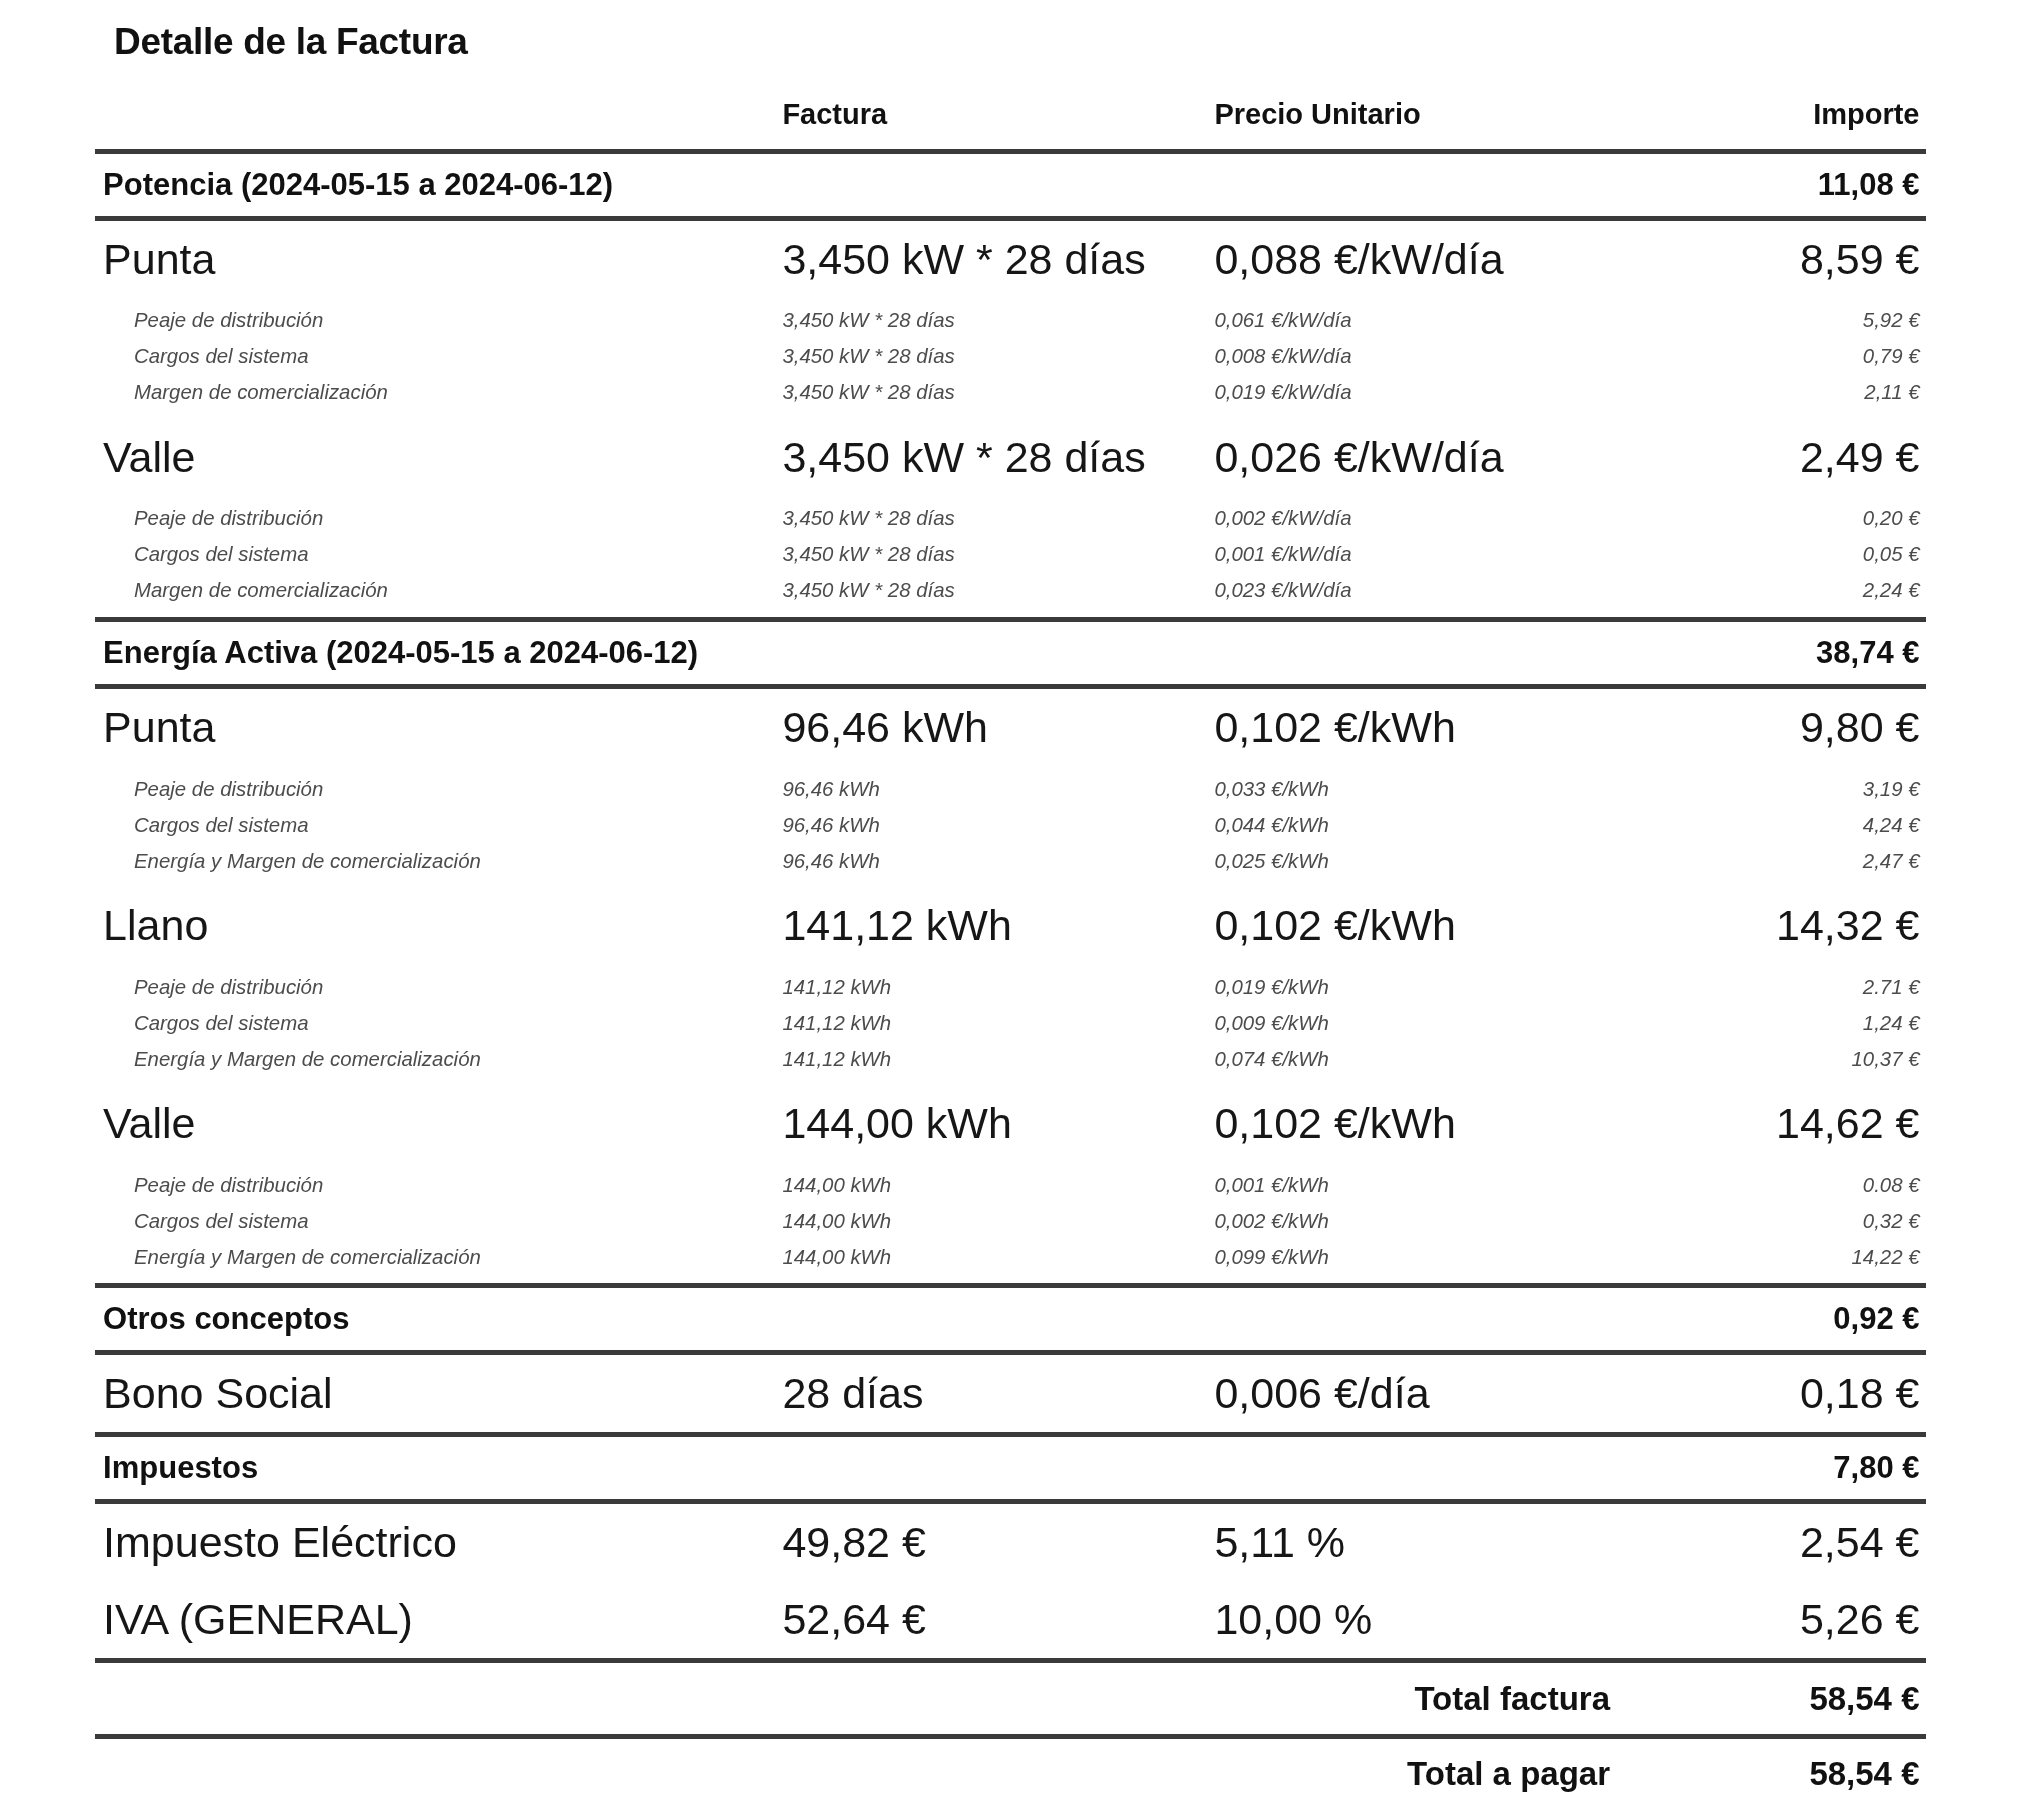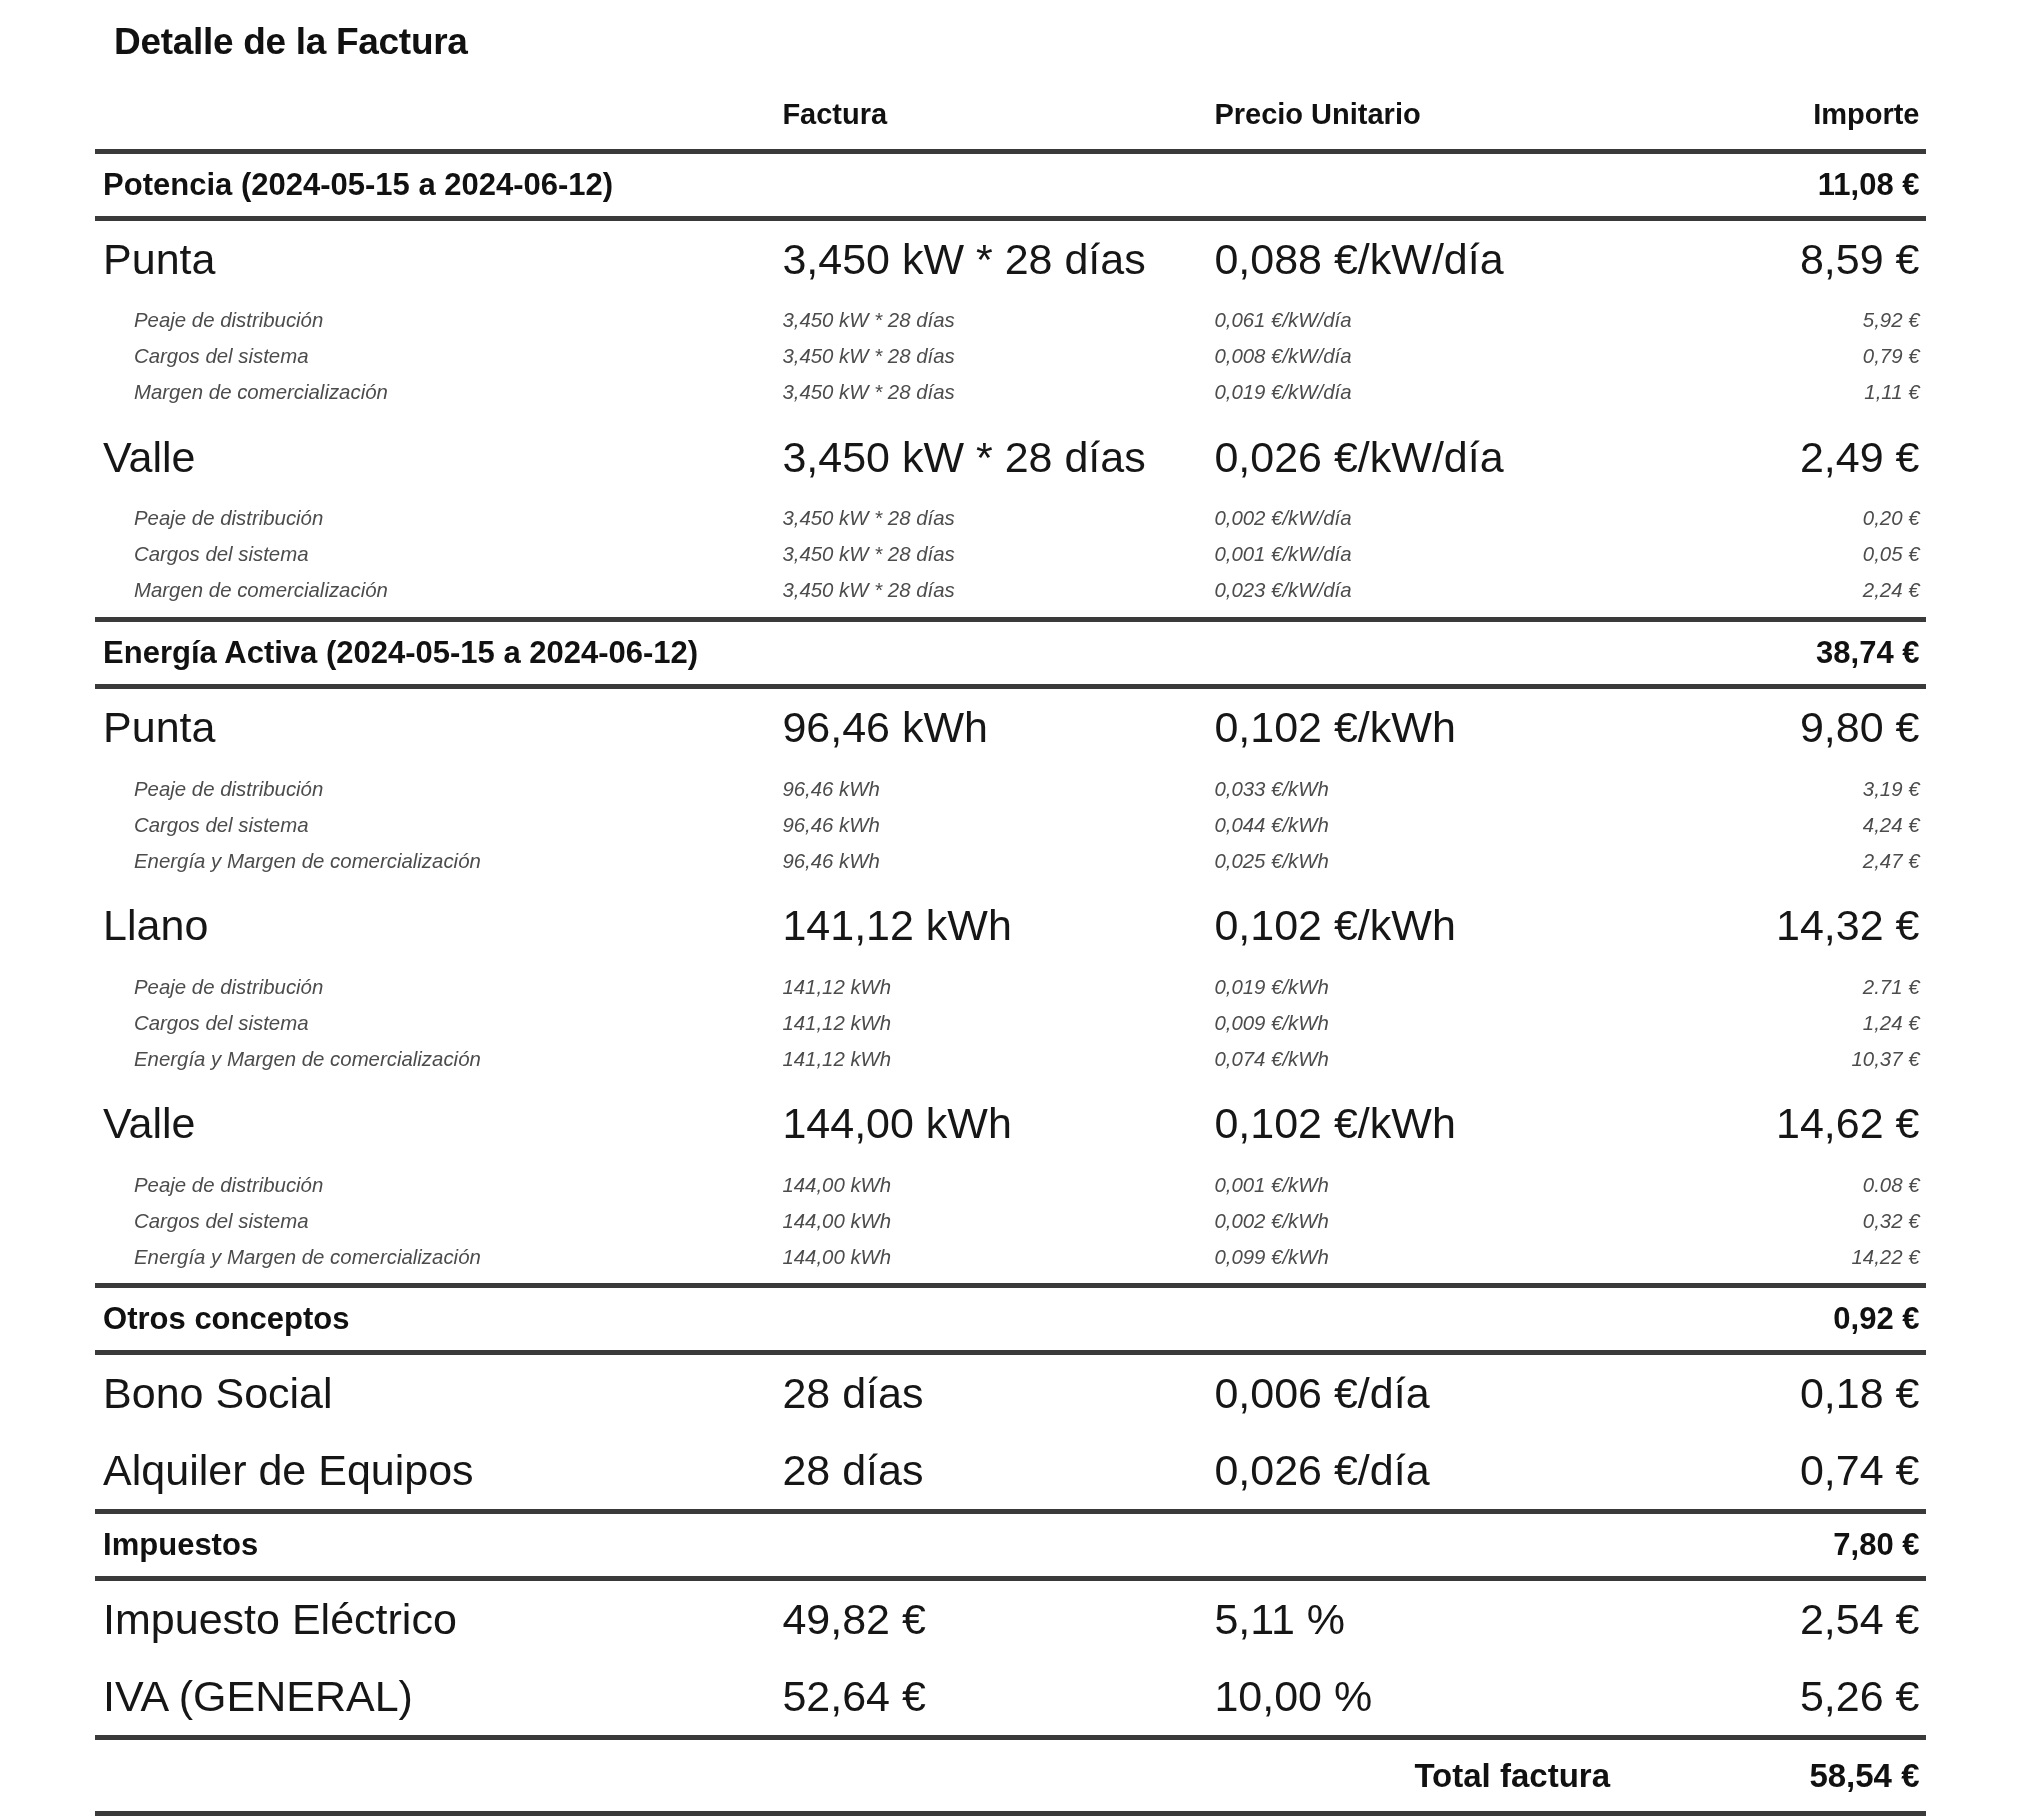--- a/index.html
+++ b/index.html
@@ -151,21 +151,21 @@
         <tr class="sub">
           <td class="u-concept">Cargos del sistema</td>
           <td class="u-units">3,450 kW * 28 días</td>
           <td class="u-price">0,008 €/kW/día</td>
           <td class="u-amount">0,79 €</td>
         </tr>
         <tr class="sub last-sub">
           <td class="u-concept">Margen de comercialización</td>
           <td class="u-units">3,450 kW * 28 días</td>
           <td class="u-price">0,019 €/kW/día</td>
-          <td class="u-amount">1,11 €</td>
+          <td class="u-amount">2,11 €</td>
         </tr>
         <tr class="item">
           <td class="i-concept">Valle</td>
           <td class="i-units">3,450 kW * 28 días</td>
           <td class="i-price">0,026 €/kW/día</td>
           <td class="i-amount">2,49 €</td>
         </tr>
         <tr class="sub first-sub">
           <td class="u-concept">Peaje de distribución</td>
           <td class="u-units">3,450 kW * 28 días</td>
@@ -263,26 +263,20 @@
         <tr class="section rule-top rule-bot">
           <td class="s-concept" colspan="3">Otros conceptos</td>
           <td class="s-amount">0,92 €</td>
         </tr>
         <tr class="item">
           <td class="i-concept">Bono Social</td>
           <td class="i-units">28 días</td>
           <td class="i-price">0,006 €/día</td>
           <td class="i-amount">0,18 €</td>
         </tr>
-        <tr class="item">
-          <td class="i-concept">Alquiler de Equipos</td>
-          <td class="i-units">28 días</td>
-          <td class="i-price">0,026 €/día</td>
-          <td class="i-amount">0,74 €</td>
-        </tr>
         <tr class="section rule-top rule-bot">
           <td class="s-concept" colspan="3">Impuestos</td>
           <td class="s-amount">7,80 €</td>
         </tr>
         <tr class="item">
           <td class="i-concept">Impuesto Eléctrico</td>
           <td class="i-units">49,82 €</td>
           <td class="i-price">5,11 %</td>
           <td class="i-amount">2,54 €</td>
         </tr>

